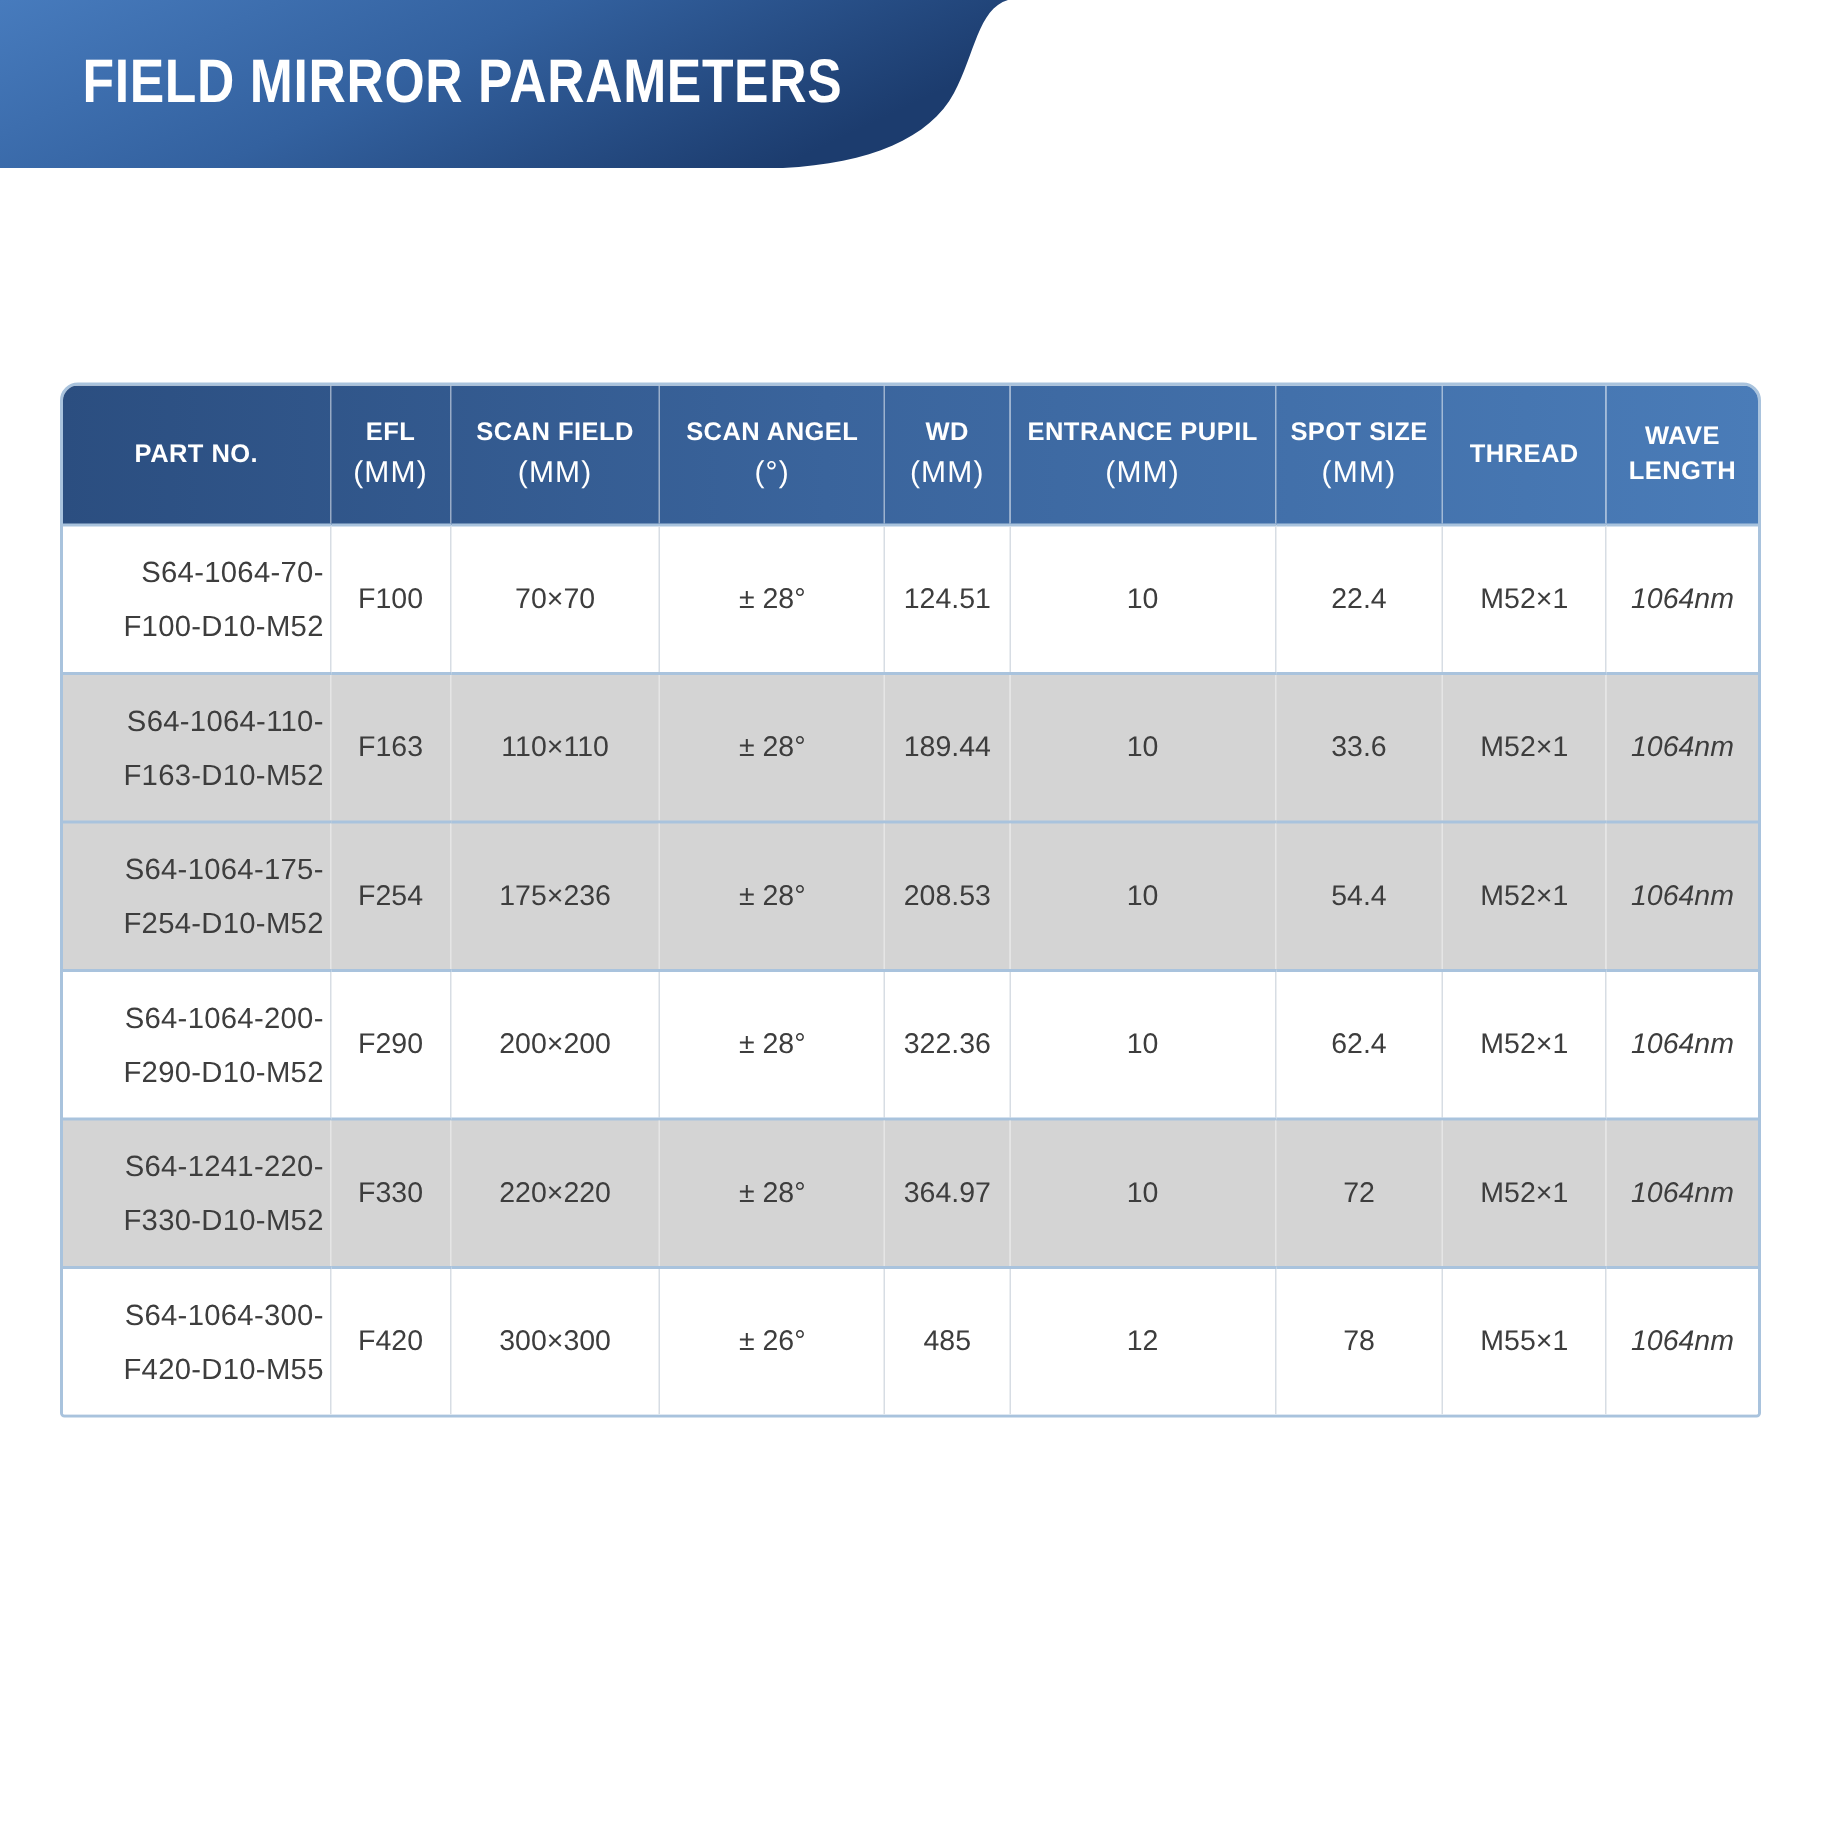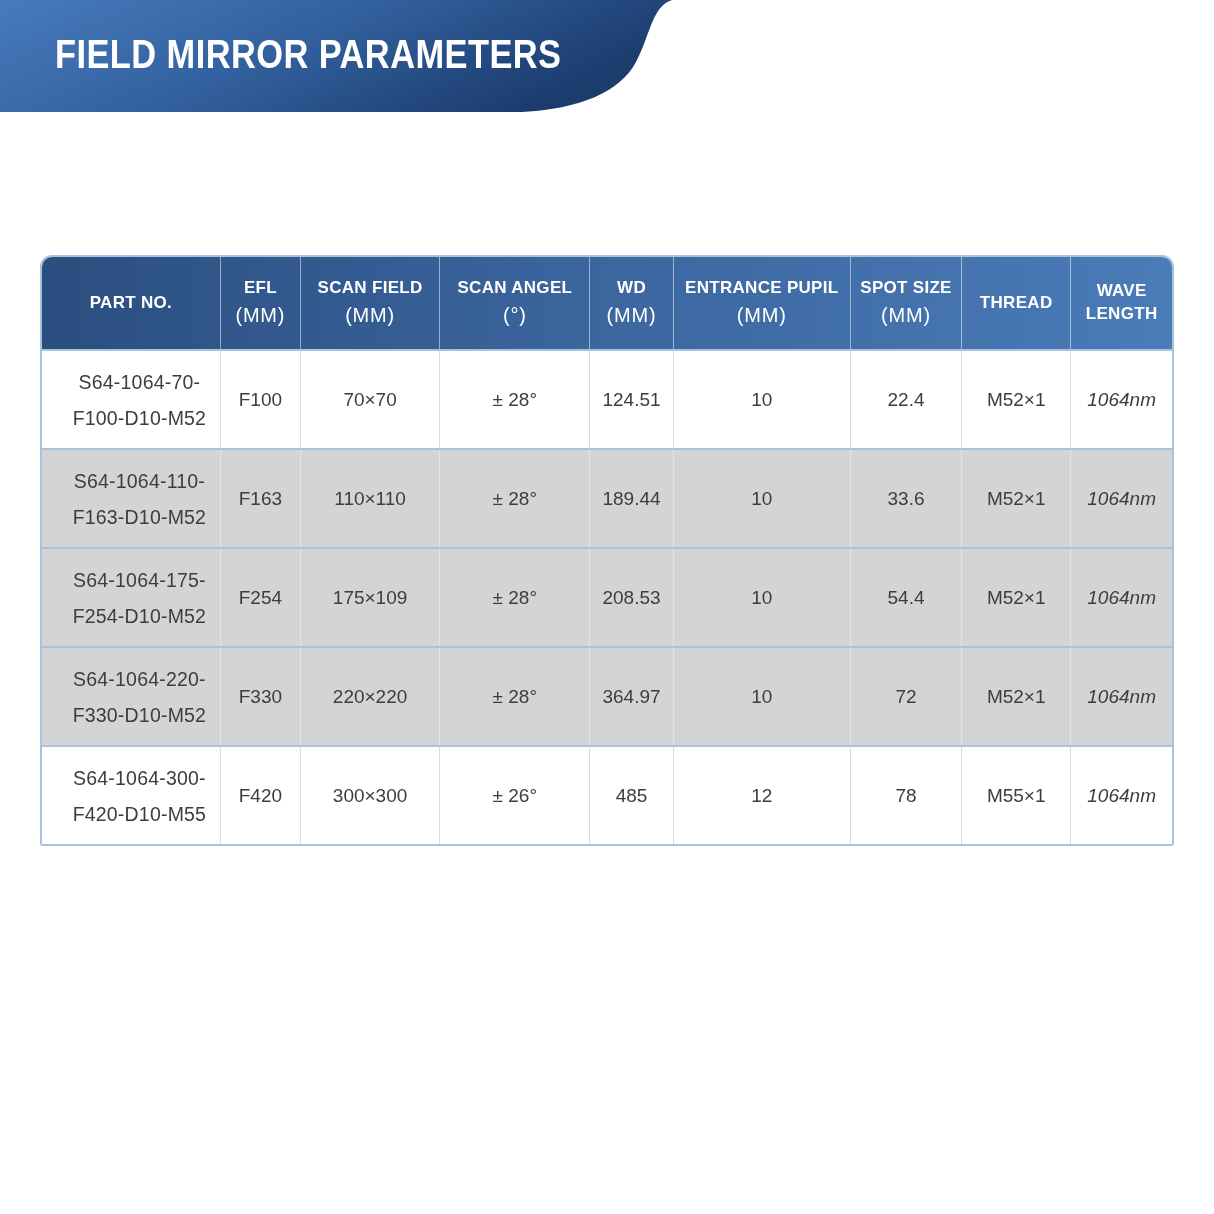--- a/index.html
+++ b/index.html
@@ -41,21 +41,21 @@
 
   tbody td{
     height:97px;background:#ffffff;color:#3d3d3d;font-size:19px;
     text-align:center;vertical-align:middle;
     border-top:2px solid #a9c3dd;border-right:1px solid #d7dde4;
     padding:0 4px;
   }
   tbody td:last-child{border-right:none;font-style:italic;}
   tbody tr.alt td{background:#d4d4d4;border-right-color:#e5e5e5;}
   tbody td.part{
-    text-align:center;padding-left:21px;font-size:19.5px;line-height:36px;
+    text-align:right;padding-left:21px;font-size:19.5px;line-height:36px;
     letter-spacing:0.2px;
   }
 </style>
 </head>
 <body>
 
 <div class="banner">
   <svg width="680" height="118" viewBox="0 0 680 118">
     <defs>
       <linearGradient id="ribbonGrad" x1="0" y1="0" x2="1" y2="0.35">
@@ -123,31 +123,45 @@
           <td>33.6</td>
           <td>M52×1</td>
           <td>1064nm</td>
         </tr>
         <tr class="alt">
           <td class="part">
             <div>S64-1064-175-</div>
             <div>F254-D10-M52</div>
           </td>
           <td>F254</td>
-          <td>175×109</td>
+          <td>175×236</td>
           <td>± 28°</td>
           <td>208.53</td>
           <td>10</td>
           <td>54.4</td>
           <td>M52×1</td>
           <td>1064nm</td>
         </tr>
+        <tr>
+          <td class="part">
+            <div>S64-1064-200-</div>
+            <div>F290-D10-M52</div>
+          </td>
+          <td>F290</td>
+          <td>200×200</td>
+          <td>± 28°</td>
+          <td>322.36</td>
+          <td>10</td>
+          <td>62.4</td>
+          <td>M52×1</td>
+          <td>1064nm</td>
+        </tr>
         <tr class="alt">
           <td class="part">
-            <div>S64-1064-220-</div>
+            <div>S64-1241-220-</div>
             <div>F330-D10-M52</div>
           </td>
           <td>F330</td>
           <td>220×220</td>
           <td>± 28°</td>
           <td>364.97</td>
           <td>10</td>
           <td>72</td>
           <td>M52×1</td>
           <td>1064nm</td>

